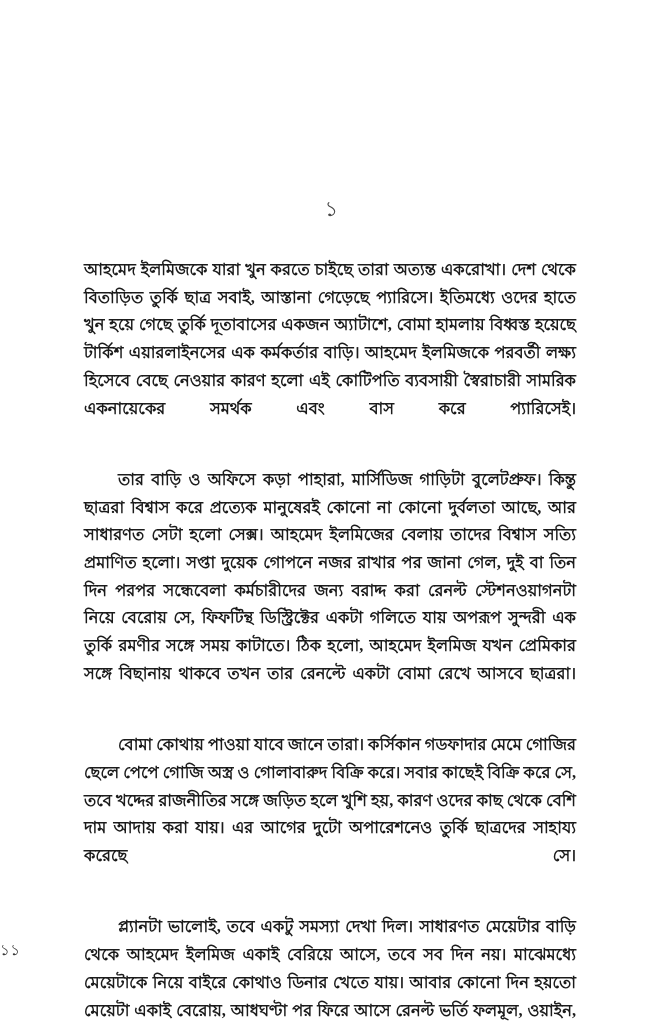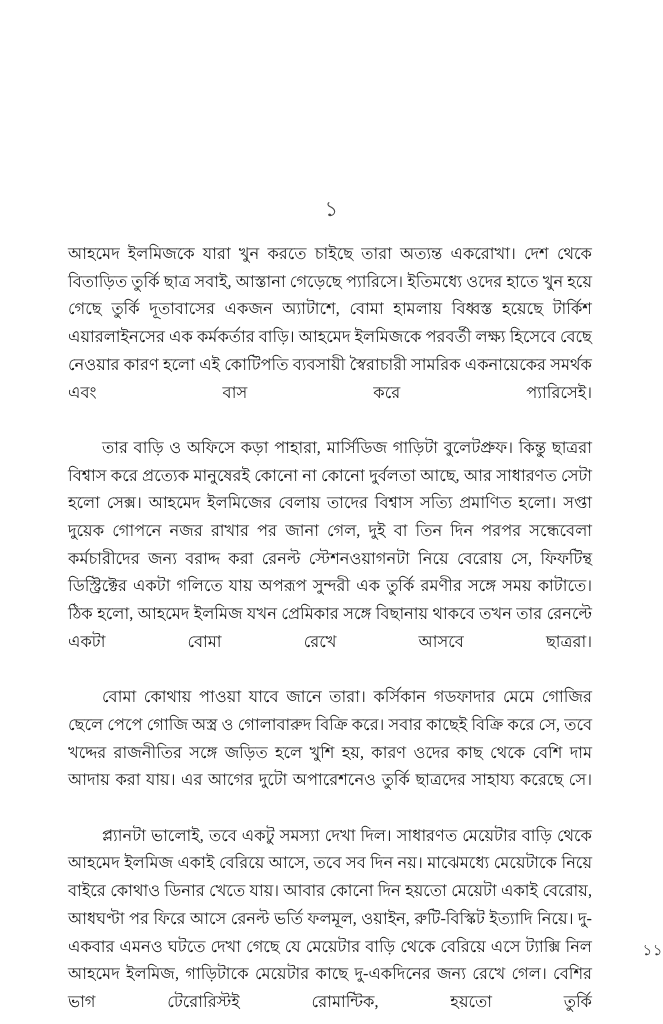--- a/index.html
+++ b/index.html
@@ -39,39 +39,40 @@
     font-family: "Liberation Serif", "DejaVu Serif", serif;
     font-size: 16.3px;
     line-height: 27.7px;
     color: #1b1b1b;
     text-align: justify;
     text-justify: inter-word;
     -webkit-hyphens: none;
     hyphens: none;
   }
   .body-text p {
-    margin: 0;
+    margin: 16px;
     text-indent: 34px;
     text-align: justify;
+    font-weight: bold;
   }
   .body-text p.no-indent {
     text-indent: 0;
   }
   
   .body-text p::after {
     content: "";
     display: inline-block;
     width: 100%;
   }
   .page-number {
     position: absolute;
     bottom: 64px;
     left: 0;
     width: 663px;
-    text-align: right;
+    text-align: left;
     font-family: "Liberation Serif", "DejaVu Serif", serif;
     font-size: 15px;
     line-height: 20px;
     color: #3a3a3a;
     letter-spacing: 0.5px;
   }
 </style>
 </head>
 <body>
 

